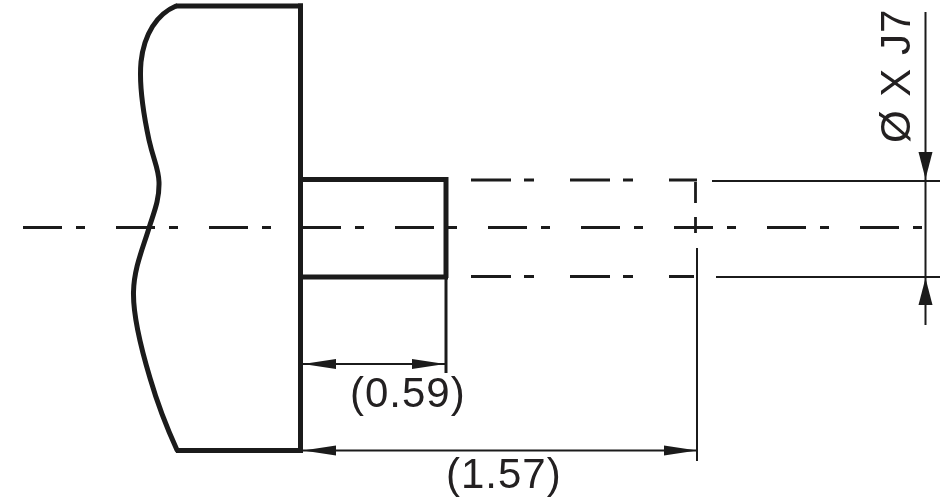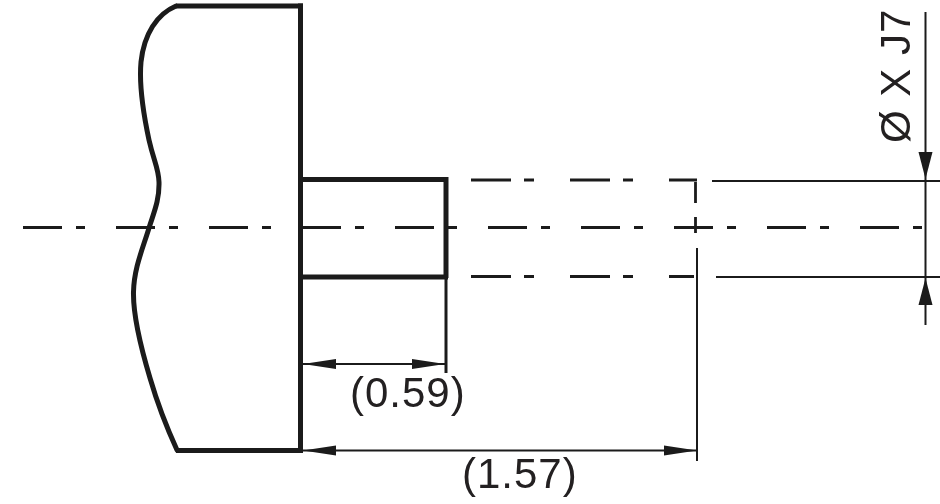--- a/index.html
+++ b/index.html
@@ -29,21 +29,21 @@
     white-space: nowrap;
     color: var(--text-color, #232021);
   }
   .dim-label.rotated {
     transform: rotate(-90deg);
     transform-origin: 0 0;
   }
   .lbl-min15   { left: 302px; top: 313px; }
   .lbl-min15in { left: 306px; top: 372px; margin-left: 44px; }
   .lbl-max40   { left: 421px; top: 401px; }
-  .lbl-max40in { left: 446px; top: 453px; margin-left: 16px; }
+  .lbl-max40in { left: 446px; top: 453px; }
   .lbl-dia     { left: 875px; top: 143px; }
 </style>
 </head>
 <body>
 
 <div class="stage">
 
   <svg class="linework" width="940" height="504" viewBox="0 0 940 504" fill="none" stroke="currentColor" stroke-linecap="butt">
 
     <g stroke-width="5">

